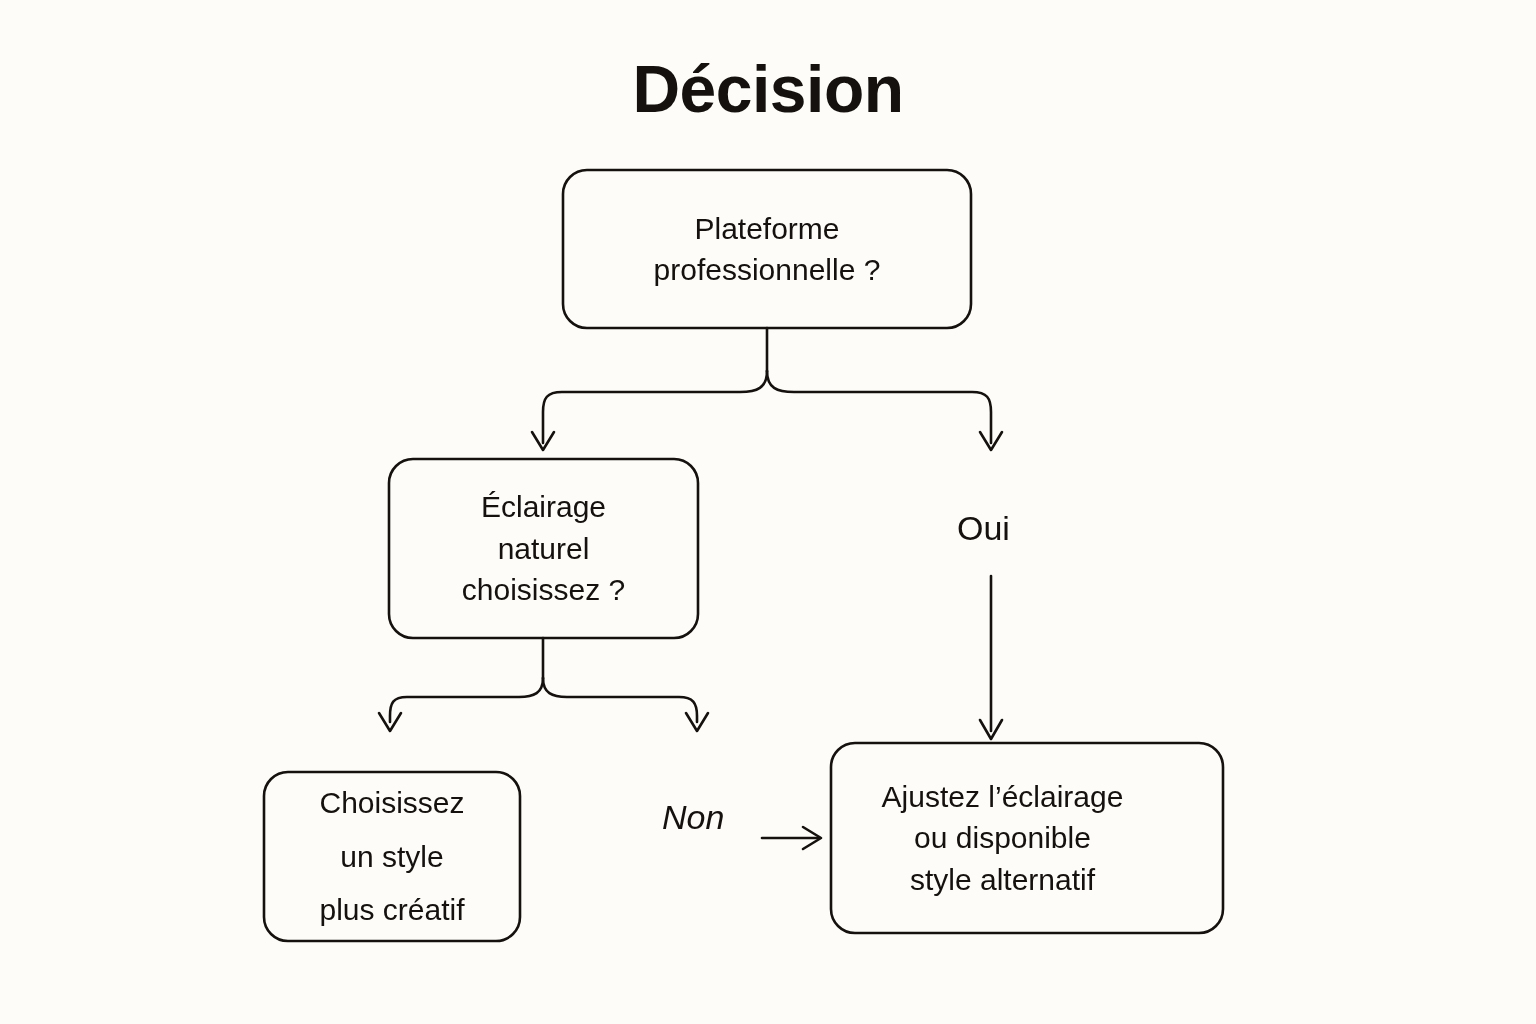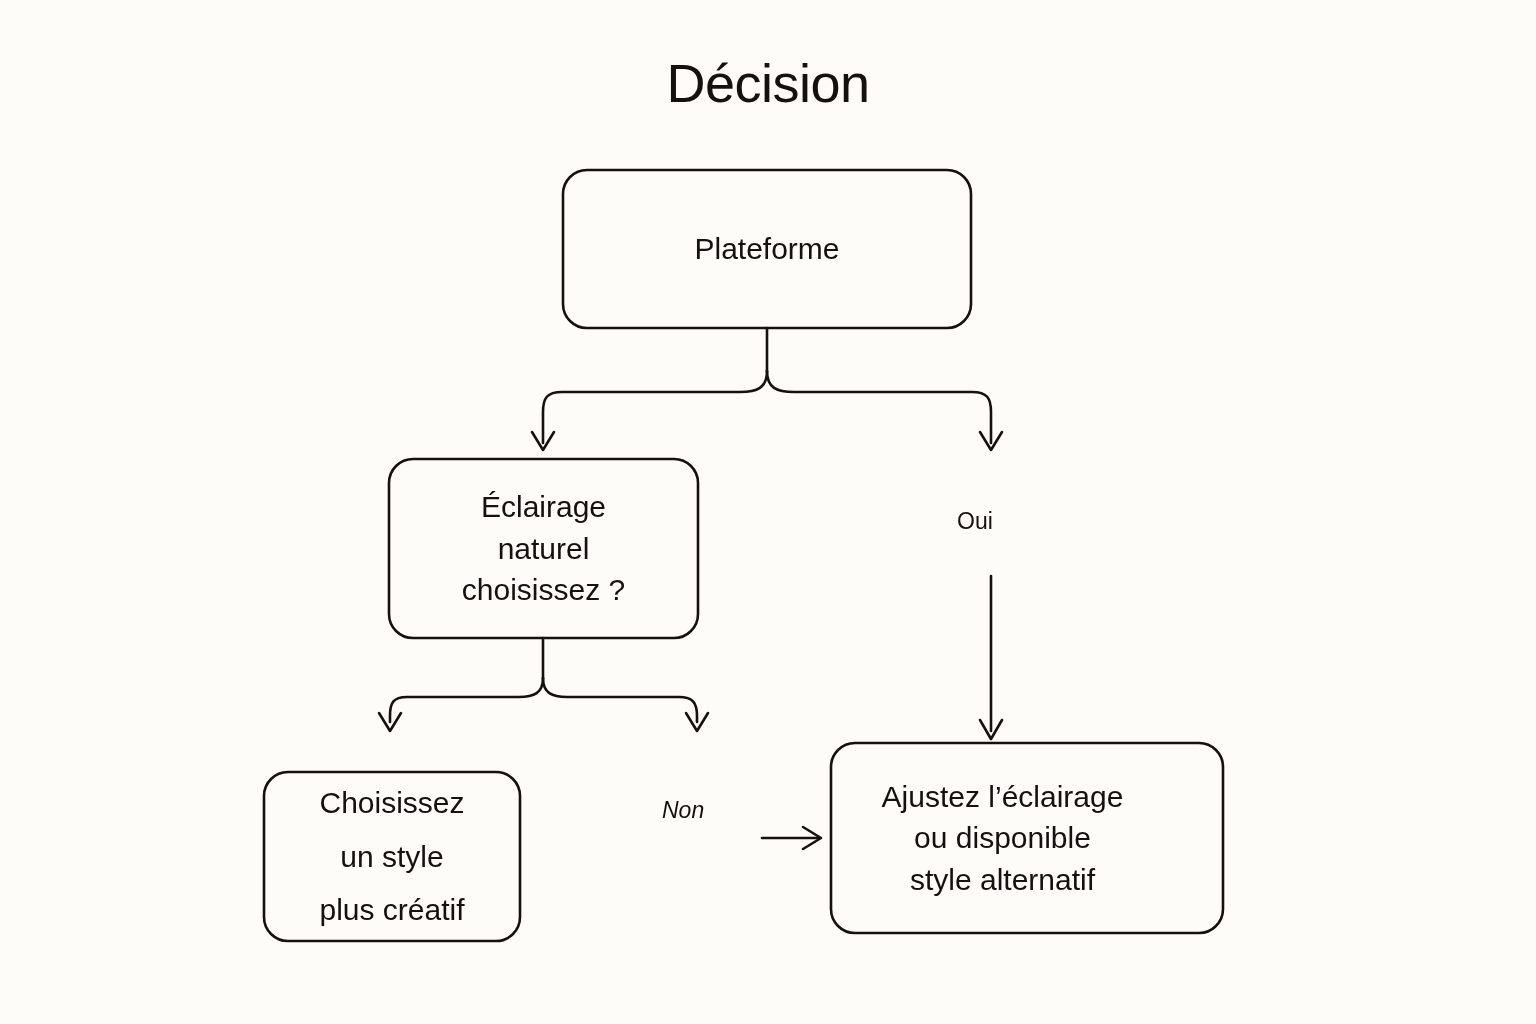--- a/index.html
+++ b/index.html
@@ -39,43 +39,43 @@
     stroke-width: 2.6;
     stroke-linecap: round;
     stroke-linejoin: round;
   }
   .chart-title {
     position: absolute;
     left: 0;
     width: 1536px;
     top: 55px;
     text-align: center;
-    font-size: 54px;
-    font-weight: 400;
+    font-size: 66px;
+    font-weight: 700;
     letter-spacing: -0.5px;
     color: #14110F;
     line-height: 1.05;
   }
   .node-label {
     position: absolute;
     display: flex;
     flex-direction: column;
     align-items: center;
     justify-content: center;
     text-align: center;
     color: #14110F;
     font-size: 30px;
     line-height: 1.38;
     white-space: pre;
     pointer-events: none;
   }
   .edge-label {
     position: absolute;
     color: #14110F;
-    font-size: 23px;
+    font-size: 34px;
     line-height: 1.2;
     white-space: pre;
     text-align: left;
   }
 </style>
 </head>
 <body>
 
 <div id="canvas">
 
@@ -124,20 +124,21 @@
     <path class="arrow-head" d="M 379 713 L 390 731 L 401 713"></path>
     <path class="arrow-head" d="M 686 713 L 697 731 L 708 713"></path>
 
     <path class="edge-path" d="M 762 838 L 818 838"></path>
     <path class="arrow-head" d="M 803 827 L 821 838 L 803 849"></path>
 
   </svg>
 
   <div class="node-label" style="left:563px; top:170px; width:408px; height:158px;">
     <div>Plateforme</div>
+    <div>professionnelle ?</div>
   </div>
 
   <div class="node-label" style="left:389px; top:459px; width:309px; height:179px;">
     <div>Éclairage</div>
     <div>naturel</div>
     <div>choisissez ?</div>
   </div>
 
   <div class="node-label" style="left:264px; top:772px; width:256px; height:169px;gap:12px;">
     <div>Choisissez</div>

